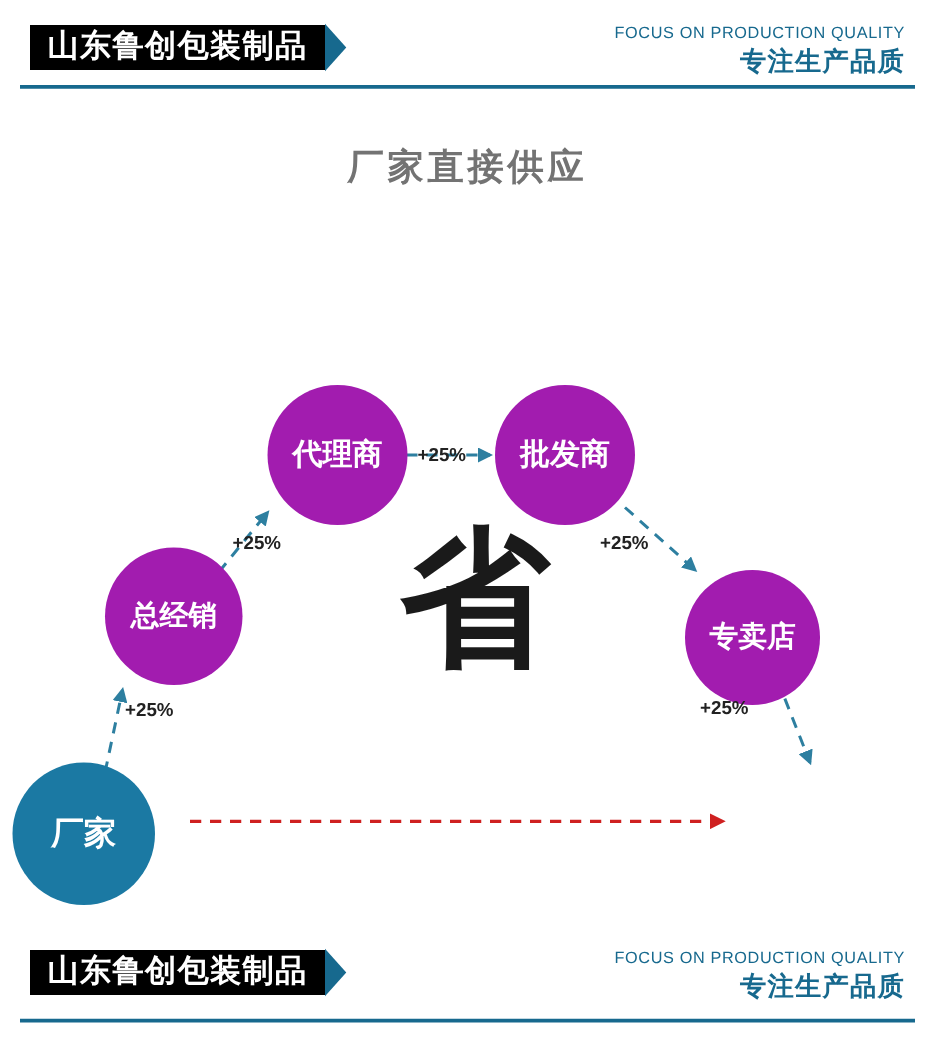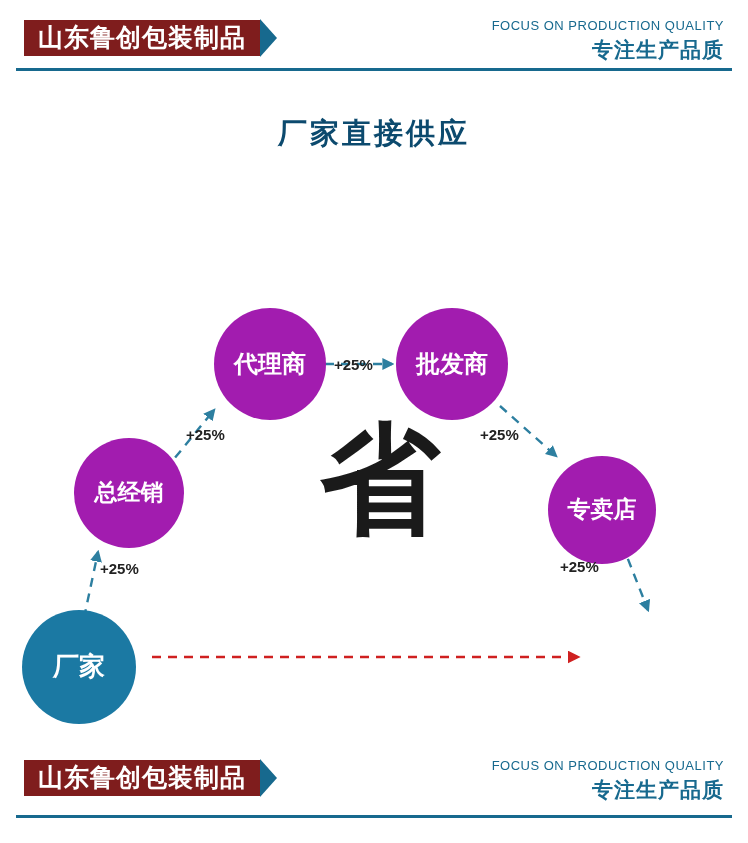--- a/index.html
+++ b/index.html
@@ -32,21 +32,21 @@
 
   .brand-tag {
     position: absolute;
     left: 24px;
     top: 8px;
     height: 40px;
     display: flex;
     align-items: center;
   }
   .brand-tag-box {
-    background: #7f1d1d;
+    background: #000000;
     color: #ffffff;
     font-size: 25px;
     font-weight: bold;
     letter-spacing: 1px;
     padding: 5px 14px 6px 14px;
     line-height: 1;
     position: relative;
   }
   .brand-tag-arrow {
     width: 0;
@@ -101,21 +101,21 @@
     line-height: 1.1;
     white-space: nowrap;
   }
   .title-main .zero {
     color: #d32222;
   }
   .title-sub {
     margin-top: 14px;
     font-size: 29px;
     font-weight: bold;
-    color: #0c4a6e;
+    color: #737373;
     letter-spacing: 3px;
   }
 
   
   .diagram {
     position: absolute;
     top: 280px;
     left: 0;
     width: 748px;
     height: 460px;
@@ -214,25 +214,25 @@
 
       <path d="M 500 126 L 556 176" stroke="#2d7fa0" stroke-width="2.4" stroke-dasharray="9 7" fill="none" marker-end="url(#arrowBlue)"></path>
 
       <path d="M 622 264 L 648 330" stroke="#2d7fa0" stroke-width="2.4" stroke-dasharray="9 7" fill="none" marker-end="url(#arrowBlue)"></path>
 
       <path d="M 152 377 L 578 377" stroke="#cf2020" stroke-width="2.6" stroke-dasharray="9 7" fill="none" marker-end="url(#arrowRed)"></path>
     </svg>
 
     <div class="center-char">省</div>
 
-    <div class="node node-blue" style="left:22px; top:330px; width:114px; height:114px; font-size:26px;">
+    <div class="node node-blue" style="left:10px; top:330px; width:114px; height:114px; font-size:26px;">
       <span>厂家</span>
     </div>
 
-    <div class="node node-gray" style="left:74px; top:158px; width:110px; height:110px; font-size:23px;font-family:Liberation Serif, serif;">
+    <div class="node node-gray" style="left:84px; top:158px; width:110px; height:110px; font-size:23px;font-family:Liberation Serif, serif;">
       <span>总经销</span>
     </div>
 
     <div class="node node-gray" style="left:214px; top:28px; width:112px; height:112px; font-size:24px;">
       <span>代理商</span>
     </div>
 
     <div class="node node-gray" style="left:396px; top:28px; width:112px; height:112px; font-size:24px;">
       <span>批发商</span>
     </div>

